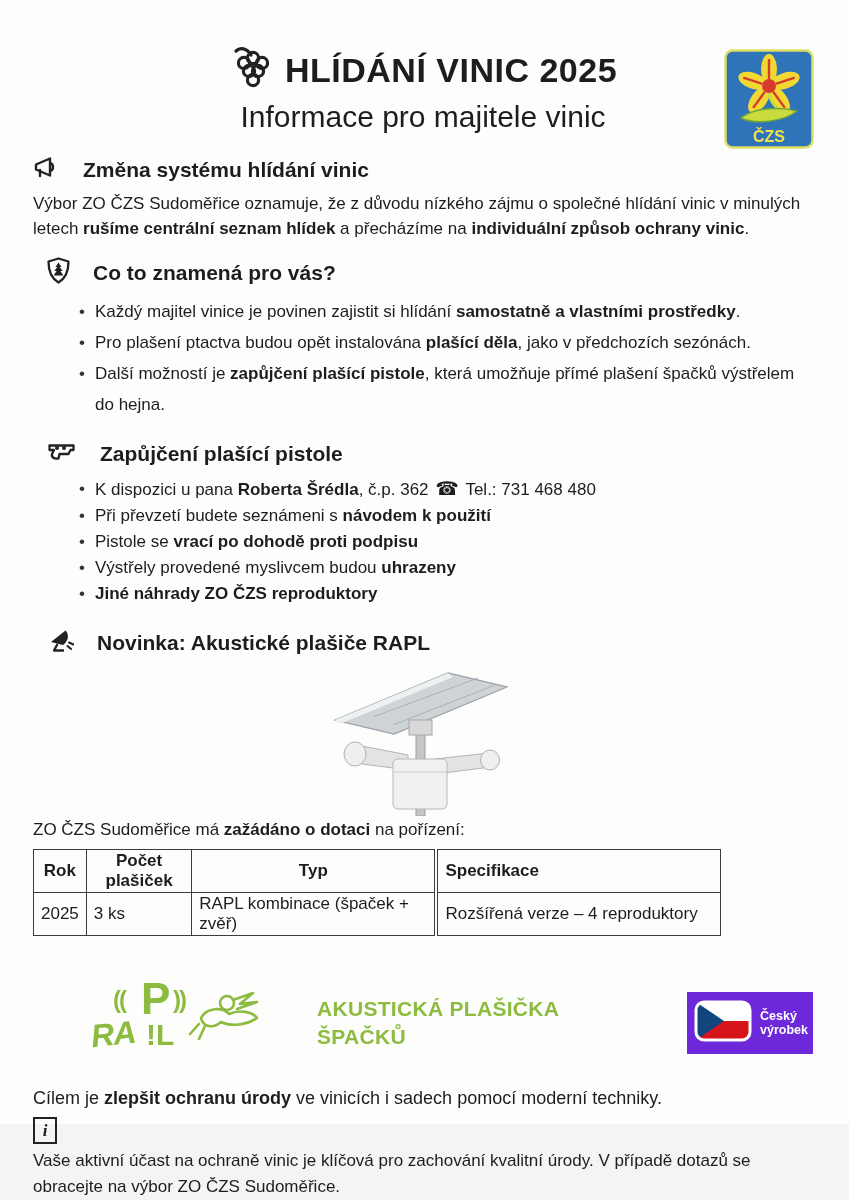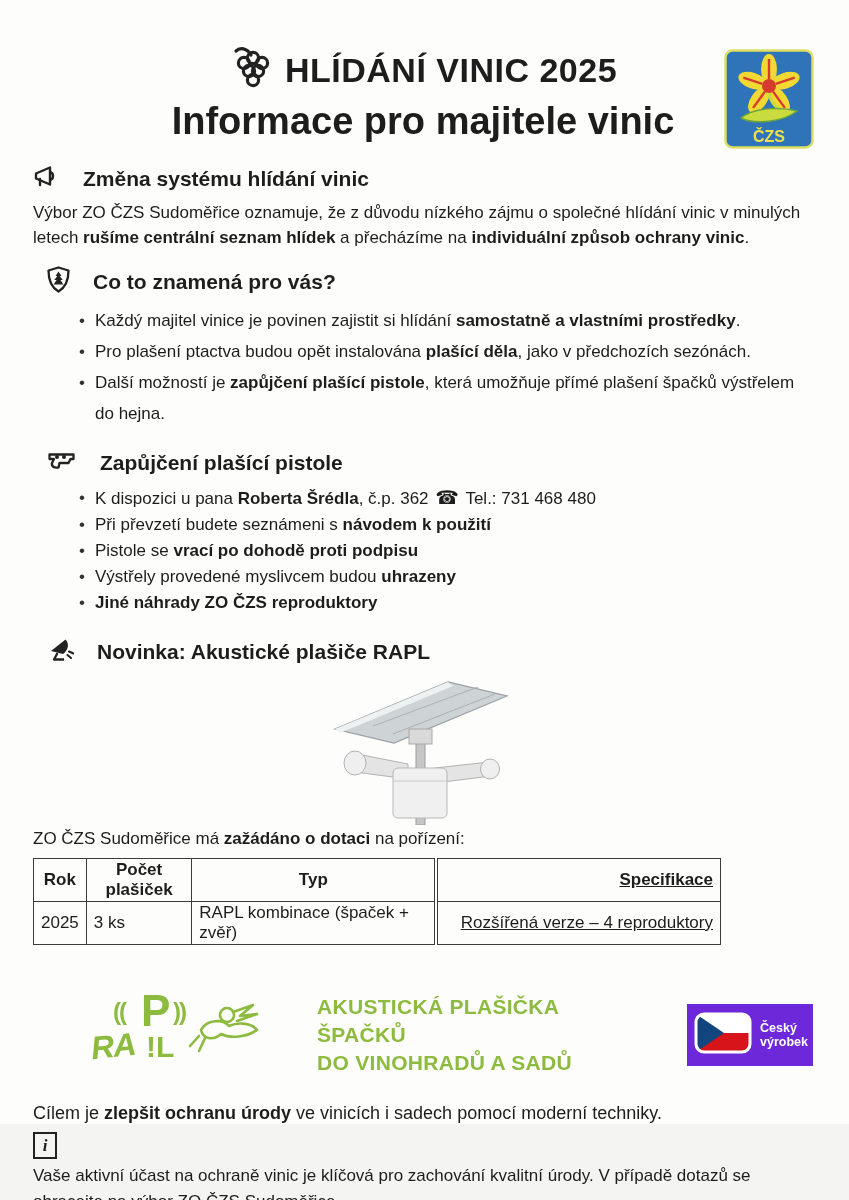--- a/index.html
+++ b/index.html
@@ -15,21 +15,21 @@
     background:#fdfdfb;
     padding:44px 36px 0 33px;
   }
   .b { font-weight:bold; }
   .phone { font-size:19px; padding:0 2px; }
 
   
   .doc-header { text-align:center; margin-bottom:22px; }
   .title-row { display:flex; justify-content:center; align-items:center; gap:8px; }
   .title-row h1 { font-size:34px; font-weight:bold; letter-spacing:0.5px; }
-  .doc-subtitle { font-size:38px; font-weight:bold; margin-top:4px; }
+  .doc-subtitle { font-size:30px; font-weight:normal; margin-top:4px; }
   .czs-logo { position:absolute; top:48px; right:34px; width:92px; height:102px; }
 
   
   .section-heading {
     display:flex; align-items:center; gap:23px;
     font-size:21px; font-weight:bold; margin-bottom:7px;
   }
   .indented { margin-left:14px; }
   .para { font-size:17px; line-height:25px; max-width:785px; }
   .bullets { margin-left:22px; }
@@ -50,21 +50,21 @@
     border-collapse:collapse; margin-top:9px;
     font-size:17px; width:688px;
   }
   table.grant-table th, table.grant-table td {
     border:1.6px solid #3c3c3c; padding:1px 7px; height:23px;
   }
   table.grant-table th { font-weight:bold; text-align:center; }
   table.grant-table td.c1 { width:46px; text-align:left; }
   table.grant-table td.c2 { width:106px; text-align:left; }
   table.grant-table td.c3 { width:248px; text-align:left; }
-  table.grant-table td.c4, table.grant-table th.c4 { width:288px; text-align:right; border-left:4px double #3c3c3c;text-decoration:underline; }
+  table.grant-table td.c4, table.grant-table th.c4 { width:288px; text-align:left; border-left:4px double #3c3c3c; }
 
   
   .rapl-banner { display:flex; align-items:center; margin:48px 0 0 58px; gap:36px; }
   .rapl-logo { position:relative; width:190px; height:78px; color:#8cbb3f; flex:0 0 190px; }
   .rapl-logo span { position:absolute; font-weight:bold; }
   .rl-wl { left:22px; top:2px; font-size:24px; letter-spacing:-2px; }
   .rl-p  { left:50px; top:-10px; font-size:44px; }
   .rl-wr { left:82px; top:2px; font-size:24px; letter-spacing:-2px; }
   .rl-ra { left:0px; top:32px; font-size:32px; font-style:italic; transform:rotate(-6deg); letter-spacing:-1px; }
   .rl-il { left:55px; top:34px; font-size:30px; }
@@ -277,21 +277,20 @@
         <svg width="96" height="68" viewBox="0 0 96 68" fill="none" stroke="#8cbb3f" stroke-width="2.6" stroke-linejoin="round" stroke-linecap="round">
           <circle cx="40" cy="15" r="7"></circle>
           <path d="M46 12 L66 5 L53 16 L70 14 L50 21"></path>
           <path d="M14 30 C20 19 36 19 42 26 C52 21 66 24 70 30 C60 37 44 39 34 34 C26 41 16 39 14 30 Z"></path>
           <path d="M12 36 L3 46 M18 38 L12 51"></path>
         </svg>
       </span>
     </div>
     <div class="rapl-tagline">
       <div>AKUSTICKÁ PLAŠIČKA ŠPAČKŮ</div>
-      <div>DO VINOHRADŮ A SADŮ</div>
     </div>
     <div class="czech-badge">
       <span>
         <svg width="58" height="42" viewBox="0 0 58 42">
           <defs>
               <clipPath id="fc">
                 <rect x="2" y="2" width="54" height="38" rx="8"></rect>
               </clipPath>
             </defs>
           <g clip-path="url(#fc)">

